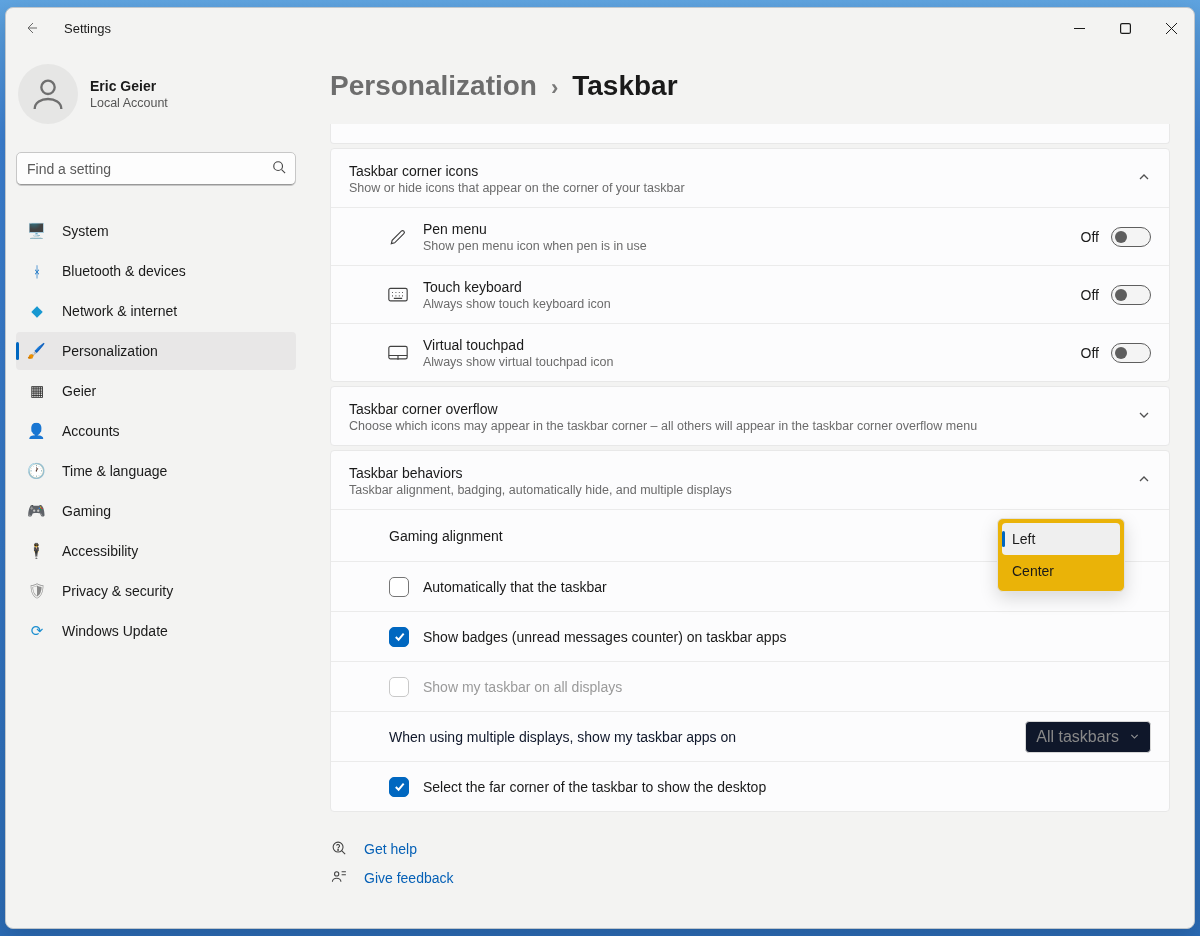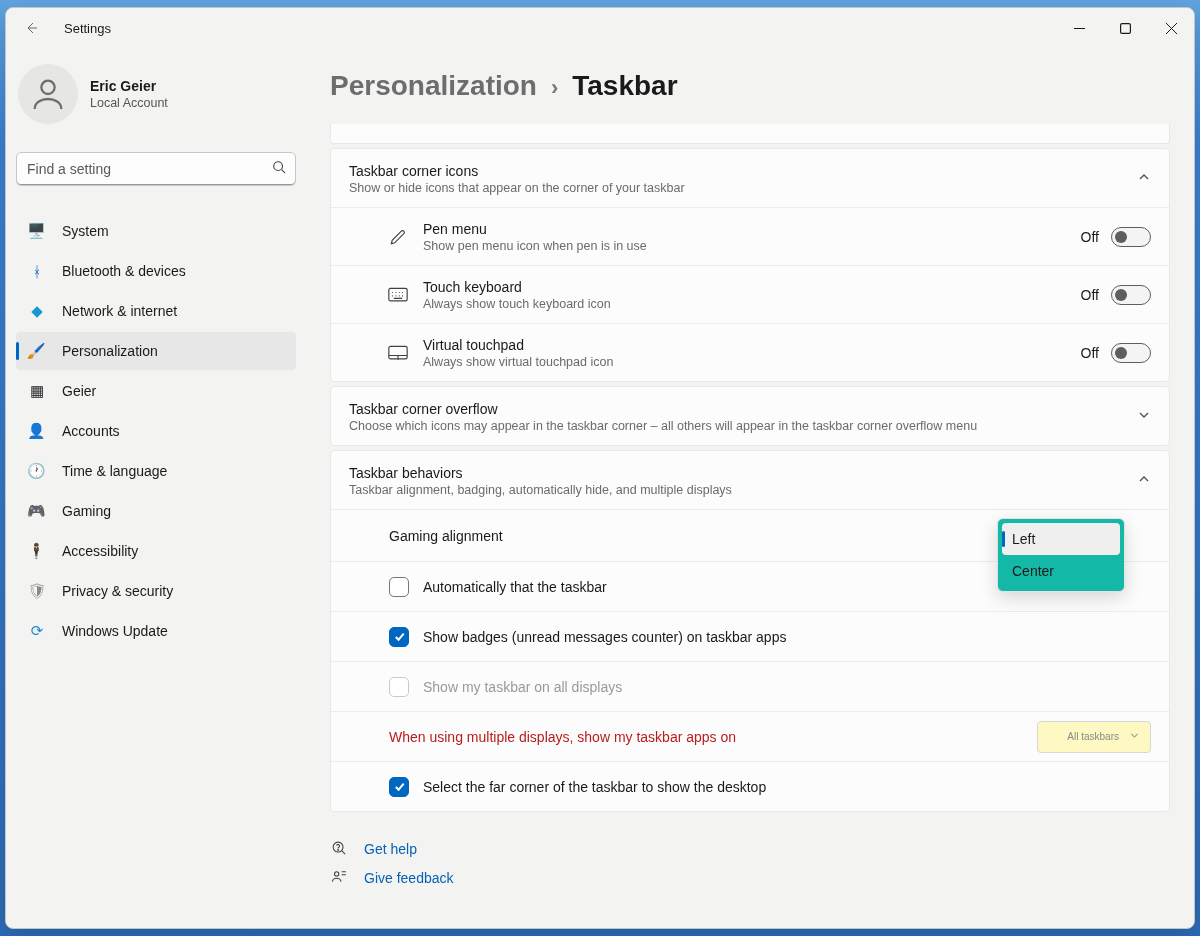--- a/index.html
+++ b/index.html
@@ -58,25 +58,25 @@
   .toggle { width: 40px; height: 20px; border: 1px solid #5e5e5e; border-radius: 10px; position: relative; background: #f4f4f4; }
   .toggle::after { content:""; position:absolute; width:12px; height:12px; background:#5e5e5e; border-radius:50%; top:3px; left:3px; }
 
   .beh-row { min-height: 50px; border-top: 1px solid #ebebeb; display: flex; align-items: center; padding: 8px 18px 8px 58px; gap: 14px; position: relative; }
   .beh-label { font-size: 14px; color:#1a1a1a; flex:1; }
   .beh-row.disabled .beh-label { color:#9a9a9a; }
   .chk { width:20px; height:20px; border:1px solid #767676; border-radius:5px; background:#fff; flex:none; display:flex; align-items:center; justify-content:center; }
   .chk.checked { background:#0067c0; border-color:#0067c0; }
   .chk.checked svg { stroke:#fff; }
   .chk.disabled { border-color:#c9c9c9; }
-  .dd-open { position:absolute; right:44px; top:8px; width:128px; background:#14b8a6; border:1px solid #e2e2e2; border-radius:6px; box-shadow:0 6px 18px rgba(0,0,0,0.15); padding:4px; z-index:5; }
+  .dd-open { position:absolute; right:44px; top:8px; width:128px; background:#eab308; border:1px solid #e2e2e2; border-radius:6px; box-shadow:0 6px 18px rgba(0,0,0,0.15); padding:4px; z-index:5; }
   .dd-item { height:32px; display:flex; align-items:center; padding:0 10px; font-size:14px; color:#1a1a1a; border-radius:4px; position:relative; }
   .dd-item.sel { background:#efefef; }
   .dd-item.sel::before { content:""; position:absolute; left:0; top:8px; bottom:8px; width:3px; background:#0067c0; border-radius:2px; }
-  .dd-closed { height:32px; min-width:114px; border:1px solid #d7d7d7; border-radius:4px; display:flex; align-items:center; justify-content:flex-end; padding:0 10px; font-size:10px; color:#888; gap:10px; background:#fef9c3; }
+  .dd-closed { height:32px; min-width:114px; border:1px solid #d7d7d7; border-radius:4px; display:flex; align-items:center; justify-content:flex-end; padding:0 10px; font-size:16px; color:#888; gap:10px; background:#0f172a; }
 
   .footer-links { margin-top: 28px; display:flex; flex-direction:column; gap:12px; padding-bottom:20px; }
   .fl { display:flex; align-items:center; gap:16px; font-size:14px; }
   .fl .fl-ico { color:#414141; width:18px; display:flex; justify-content:center; }
   .fl a { color:#0560b6; text-decoration:none; }
 
   .content::-webkit-scrollbar{width:0}
 </style>
 </head>
 <body>
@@ -304,21 +304,21 @@
             </div>
           <span class="beh-label">Show badges (unread messages counter) on taskbar apps</span>
         </div>
 
         <div class="beh-row disabled">
           <div class="chk disabled"></div>
           <span class="beh-label">Show my taskbar on all displays</span>
         </div>
 
         <div class="beh-row disabled">
-          <span class="beh-label" style="color:#b91c1c">When using multiple displays, show my taskbar apps on</span>
+          <span class="beh-label" style="color:#0f172a">When using multiple displays, show my taskbar apps on</span>
           <div class="dd-closed">
             <span>All taskbars</span>
             <span><svg width="11" height="11" viewBox="0 0 14 14" fill="none" stroke="#9a9a9a" stroke-width="1.3">
                   <path d="M3 5 L7 9 L11 5"></path>
                 </svg></span>
           </div>
         </div>
 
         <div class="beh-row">
           <div class="chk checked">

